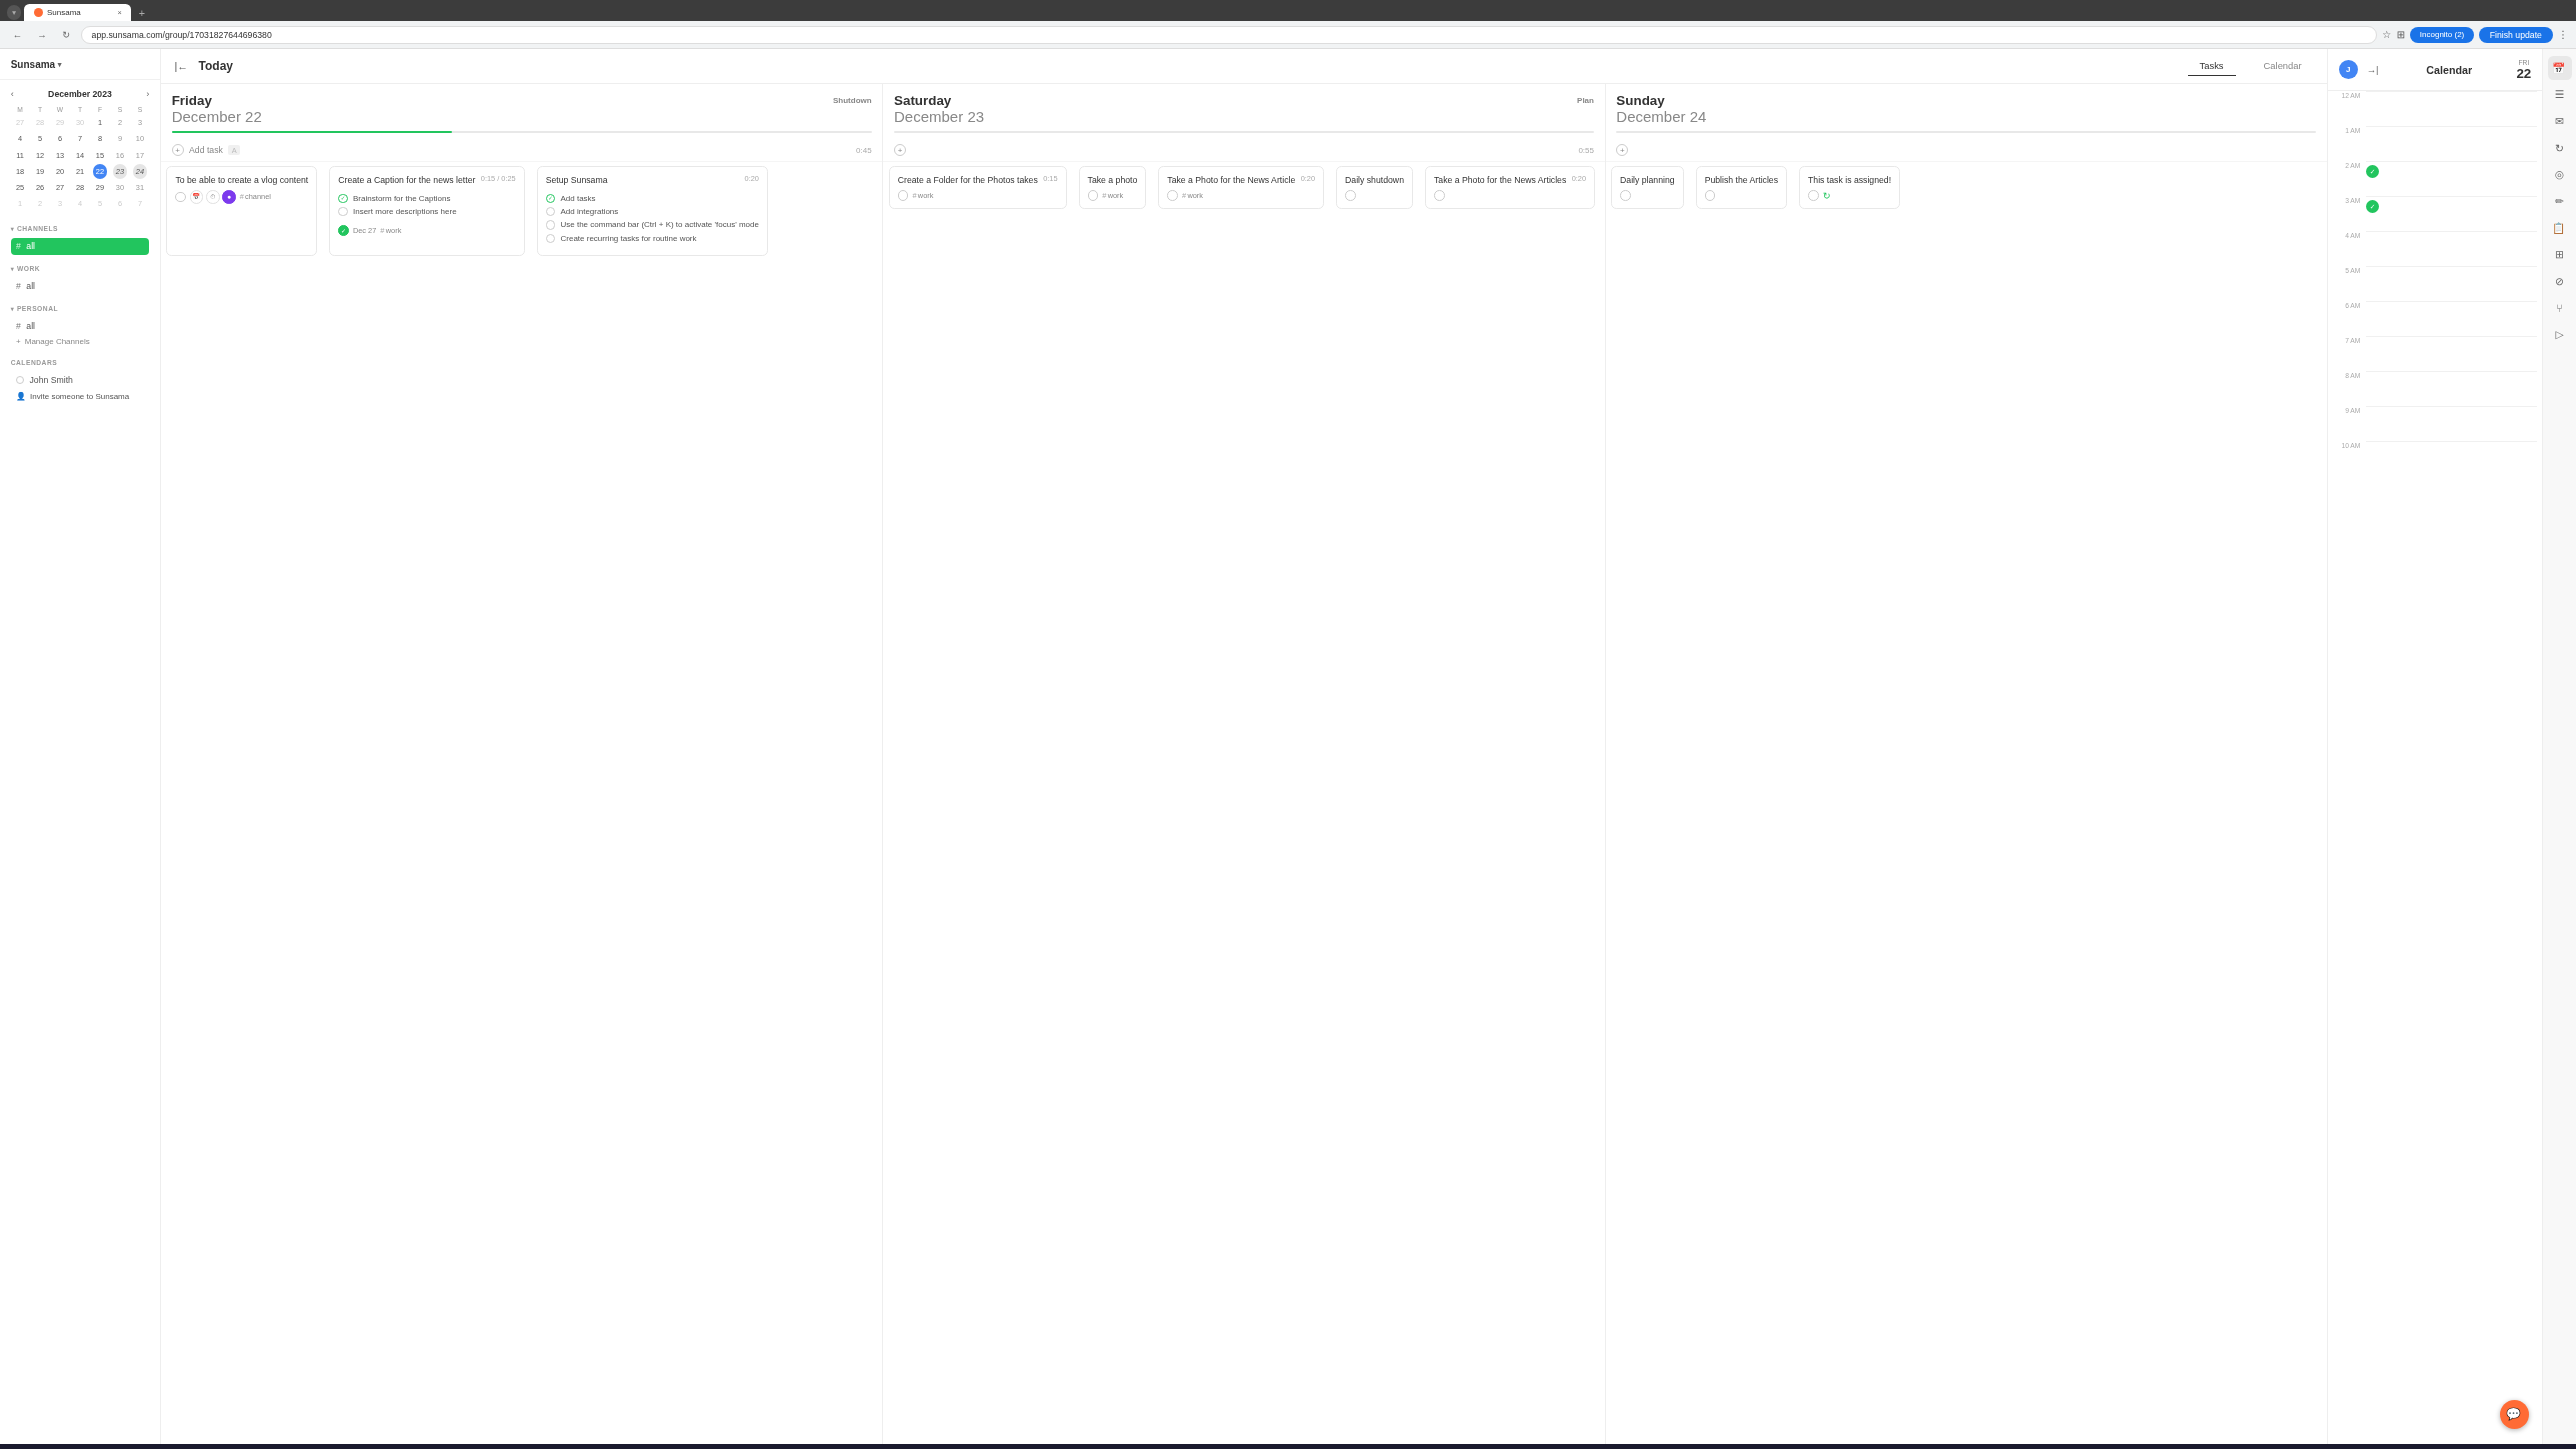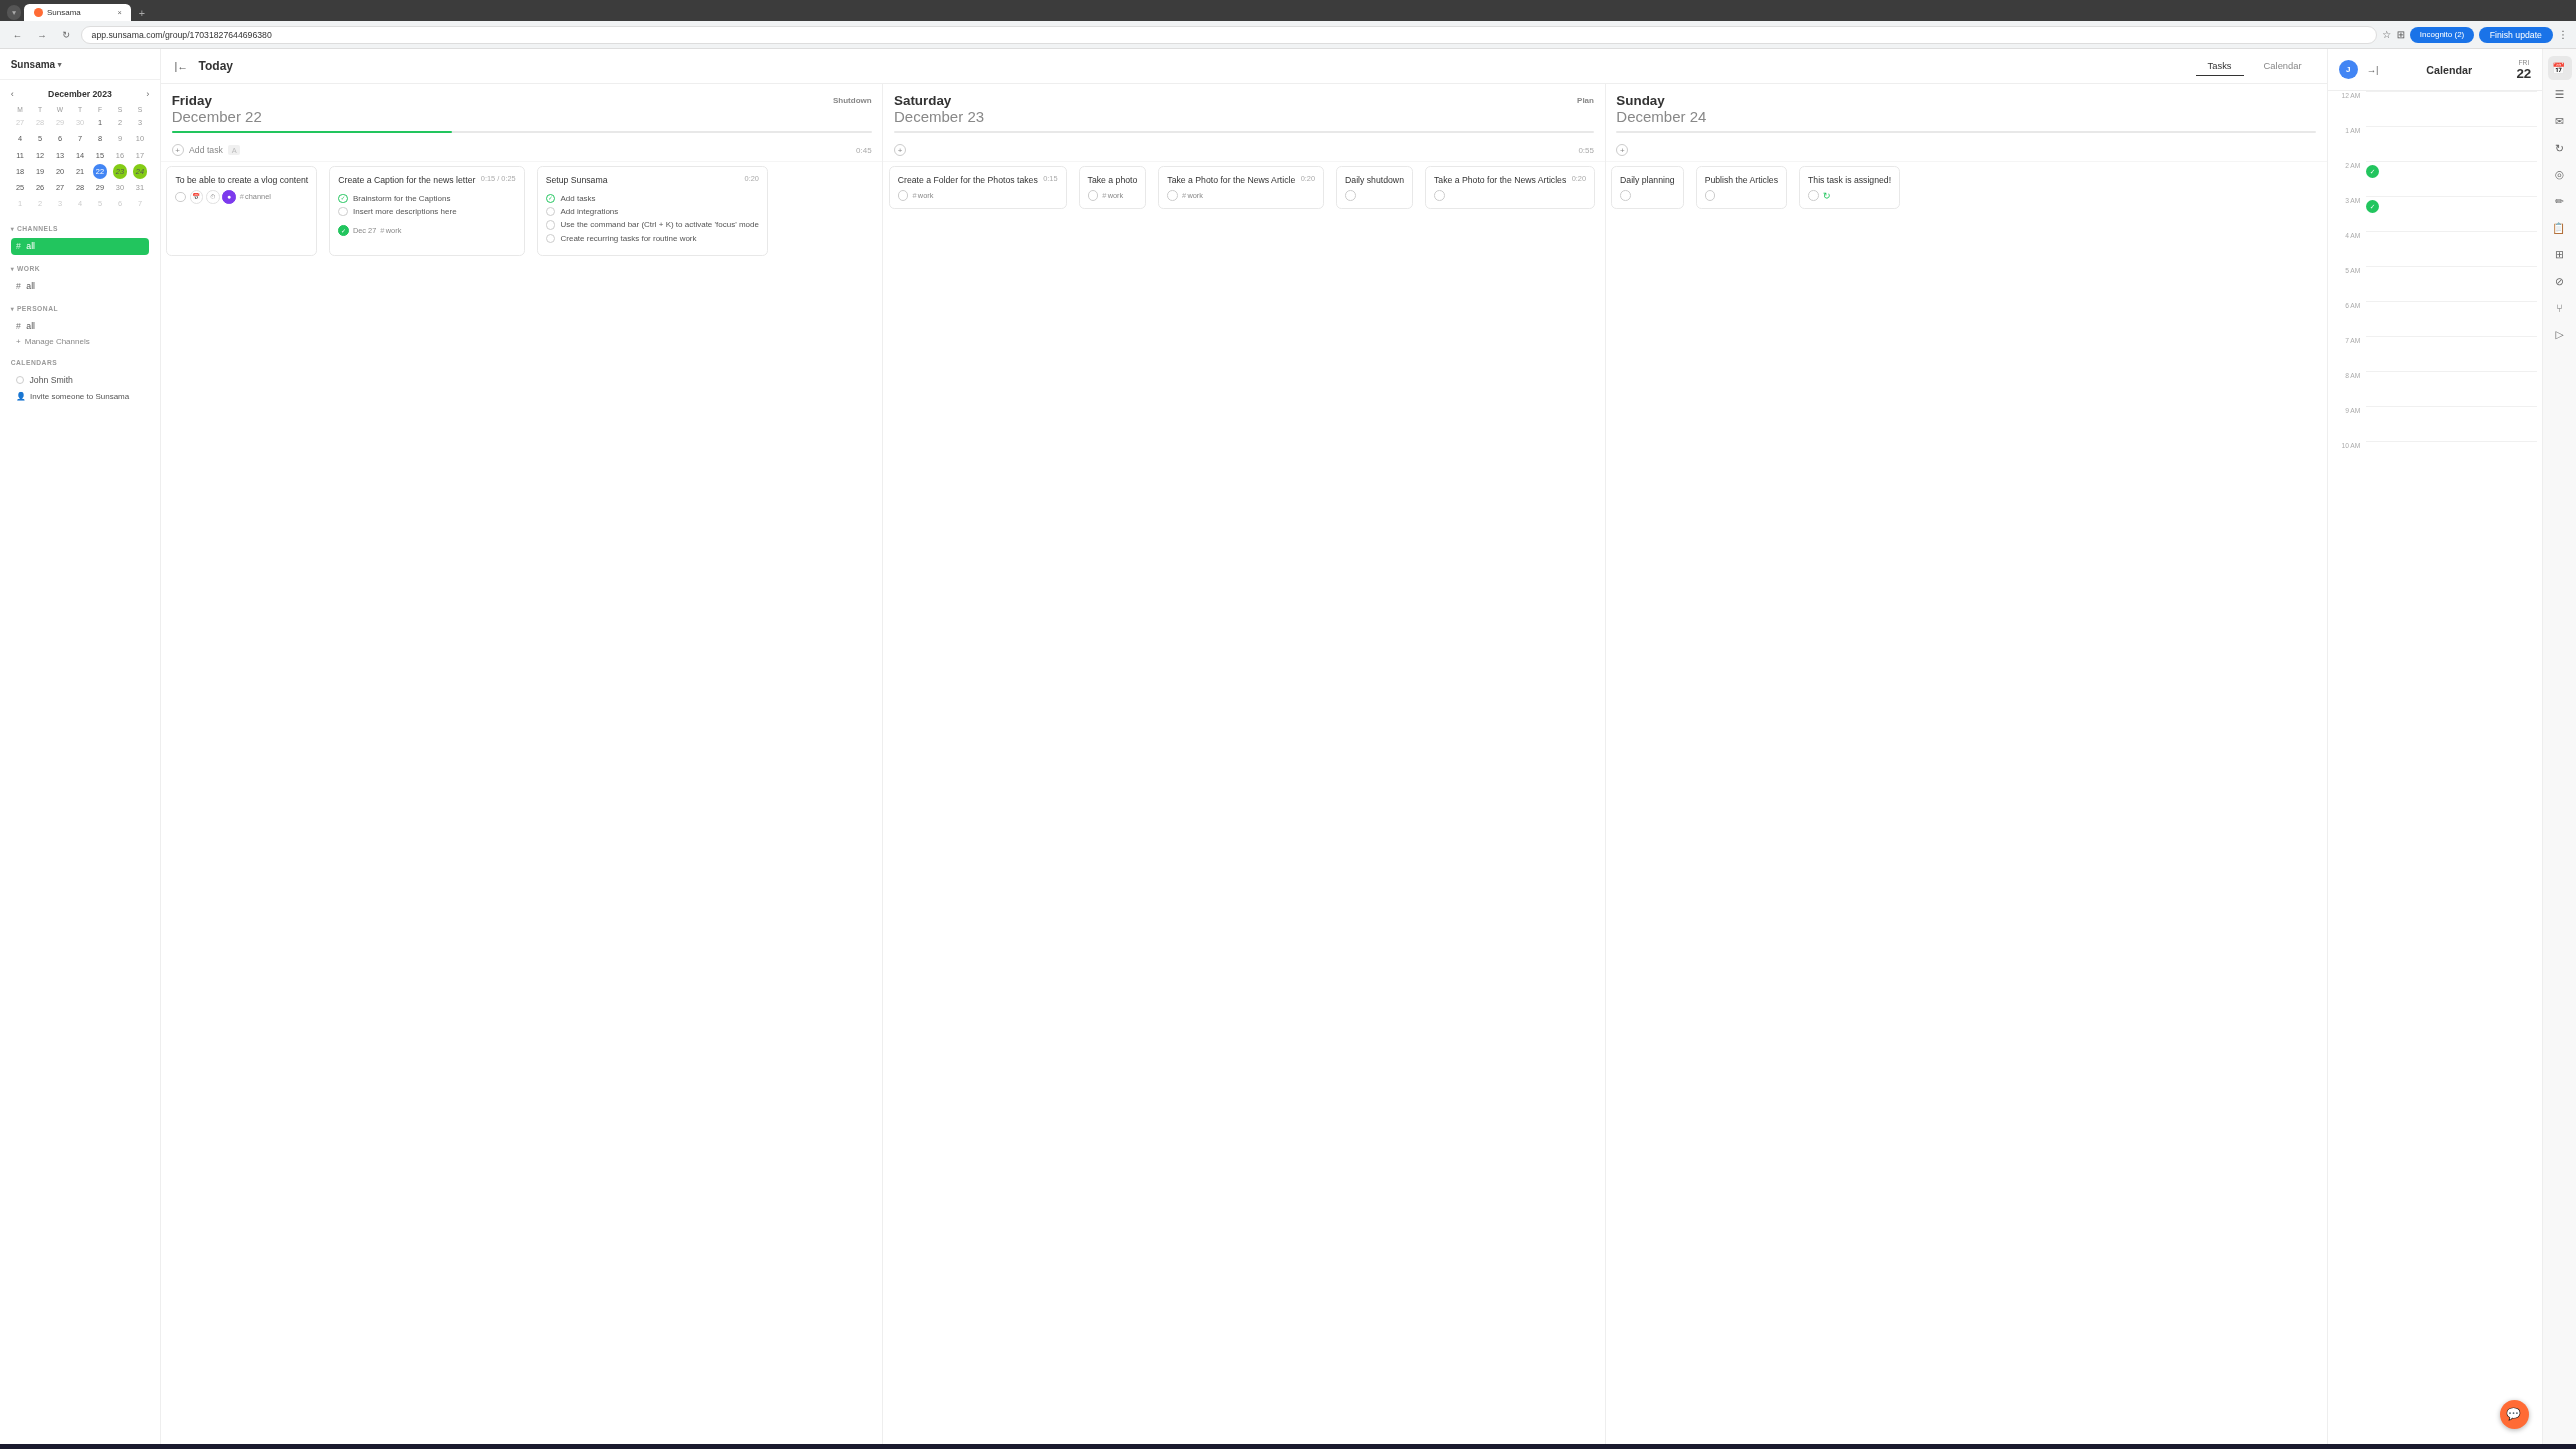--- a/index.html
+++ b/index.html
@@ -34,21 +34,21 @@
     .mini-calendar { padding: 8px 10.7px; }
     .mini-cal-header { display: flex; align-items: center; justify-content: space-between; margin-bottom: 5.4px; }
     .mini-cal-title { font-size: 8.7px; font-weight: 600; color: #333; }
     .mini-cal-nav { color: #666; font-size: 9.4px; cursor: pointer; }
     .mini-cal-grid { display: grid; grid-template-columns: repeat(7, 1fr); gap: 1.3px; }
     .mini-cal-day-name { font-size: 6.7px; color: #999; text-align: center; padding: 1.3px; }
     .mini-cal-day { font-size: 7.4px; color: #555; text-align: center; padding: 2px 1.3px; border-radius: 50%; cursor: pointer; width: 14.8px; height: 14.8px; display: flex; align-items: center; justify-content: center; margin: auto; }
     .mini-cal-day.today { background: #4285f4; color: #fff; border-radius: 50%; }
     .mini-cal-day.weekend { color: #999; }
     .mini-cal-day.other-month { color: #ccc; }
-    .mini-cal-day.adjacent { background: #84cc16; border-radius: 50%; font-style: italic; }
+    .mini-cal-day.adjacent { background: #e5e5e5; border-radius: 50%; font-style: italic; }
 
     .sidebar-section { padding: 4px 10.7px; }
     .sidebar-section-title { font-size: 6.7px; font-weight: 700; color: #999; letter-spacing: 0.5px; margin-bottom: 2.7px; padding: 2.7px 0; cursor: pointer; display: flex; align-items: center; gap: 2.7px; }
     .sidebar-section-title .collapse-icon { font-size: 6px; }
     .sidebar-channel-item { display: flex; align-items: center; gap: 5.4px; padding: 3.4px 5.4px; border-radius: 4px; cursor: pointer; color: #555; font-size: 8.7px; }
     .sidebar-channel-item.active { background: #22c55e; color: #fff; }
     .sidebar-channel-item .hash { color: inherit; opacity: 0.8; }
     .sidebar-add-channel { display: flex; align-items: center; gap: 4px; padding: 2.7px 5.4px; color: #888; font-size: 8px; cursor: pointer; }
 
     .calendars-section { padding: 4px 10.7px 6.7px; }
@@ -57,21 +57,21 @@
     .invite-btn { display: flex; align-items: center; gap: 4px; padding: 3.4px 5.4px; color: #555; font-size: 8px; cursor: pointer; }
 
     
     .main-content { flex: 1; display: flex; flex-direction: column; overflow: hidden; }
 
     
     .main-header { display: flex; align-items: center; padding: 6.7px 13.4px; border-bottom: 0.7px solid #eee; gap: 10.7px; }
     .header-back-btn { color: #555; font-size: 10.7px; cursor: pointer; }
     .header-today { font-size: 12px; font-weight: 600; color: #333; }
     .header-spacer { flex: 1; }
-    .header-tabs { display: flex; gap: 8px; }
+    .header-tabs { display: flex; gap: 16px; }
     .header-tab { padding: 4px 12px; font-size: 9.4px; color: #888; cursor: pointer; border-bottom: 1.3px solid transparent; }
     .header-tab.active { color: #333; border-bottom: 1.3px solid #333; }
 
     
     .days-container { display: flex; flex: 1; overflow: hidden; }
     .day-column { flex: 1; border-right: 0.7px solid #eee; overflow-y: auto; display: flex; flex-direction: column; }
     .day-column:last-child { border-right: none; }
     .day-header { padding: 9.4px 10.7px 5.4px; flex-shrink: 0; }
     .day-name { font-size: 13.4px; font-weight: 600; color: #333; display: flex; align-items: center; justify-content: space-between; }
     .day-action { font-size: 8px; color: #888; cursor: pointer; }

